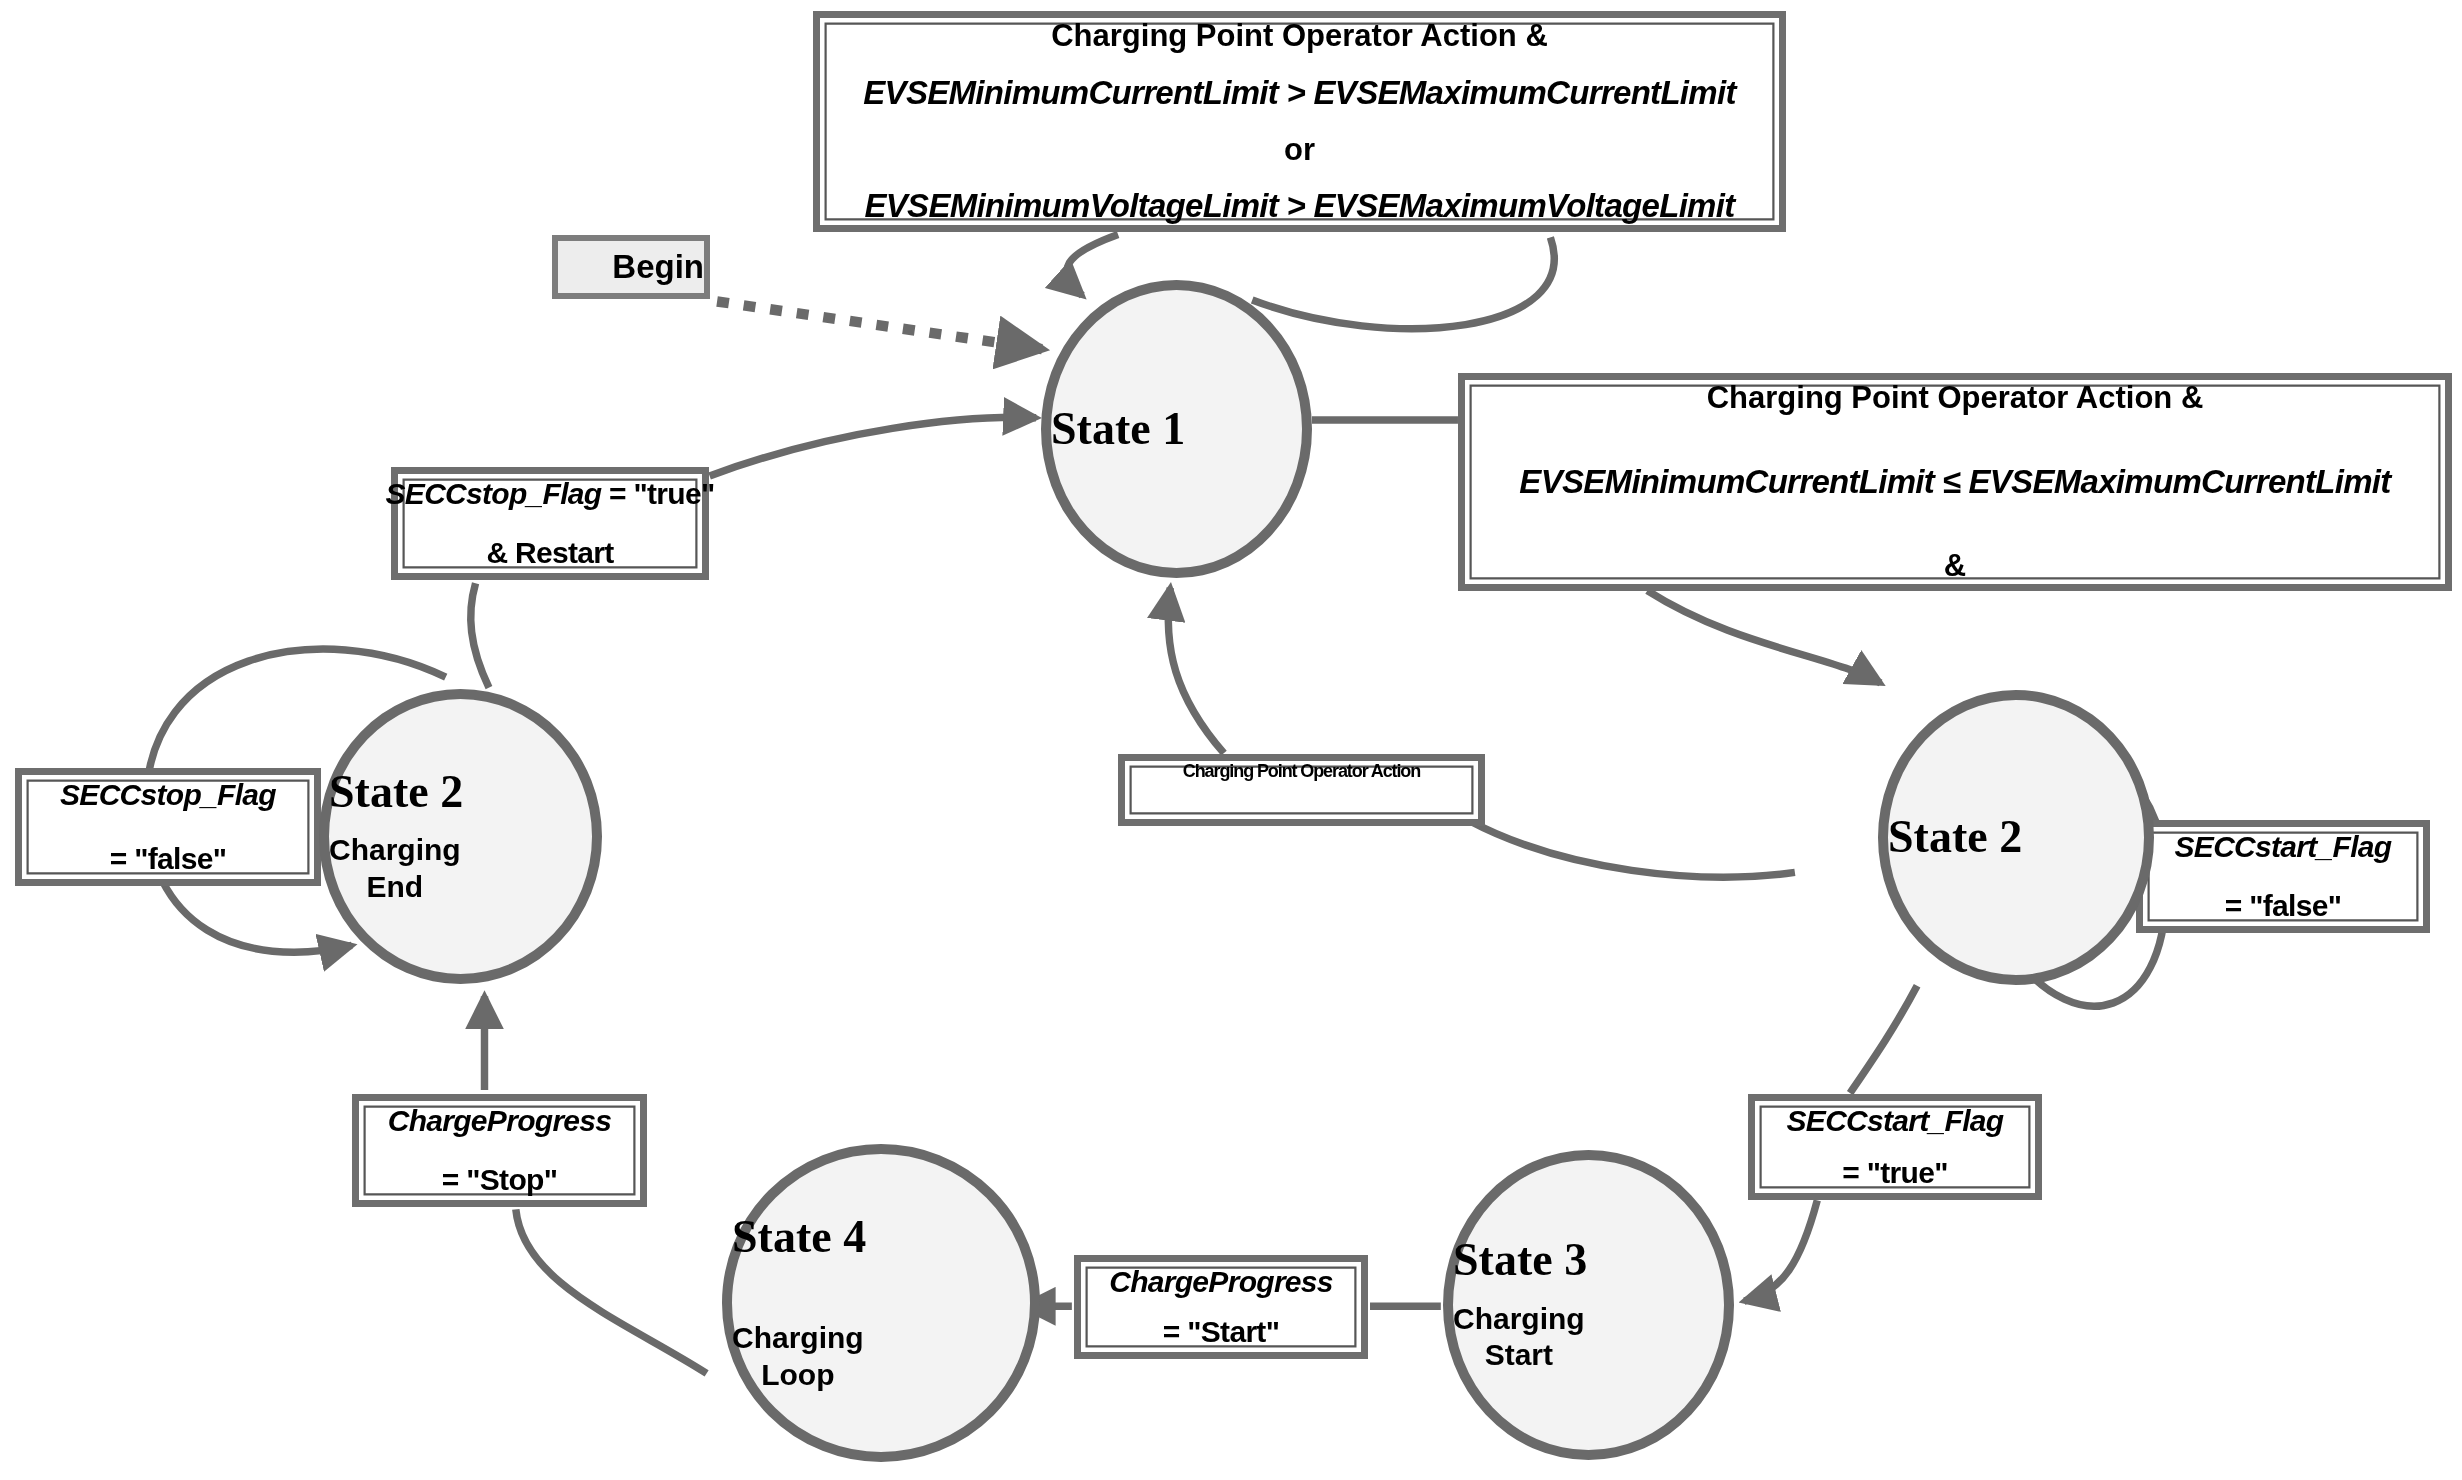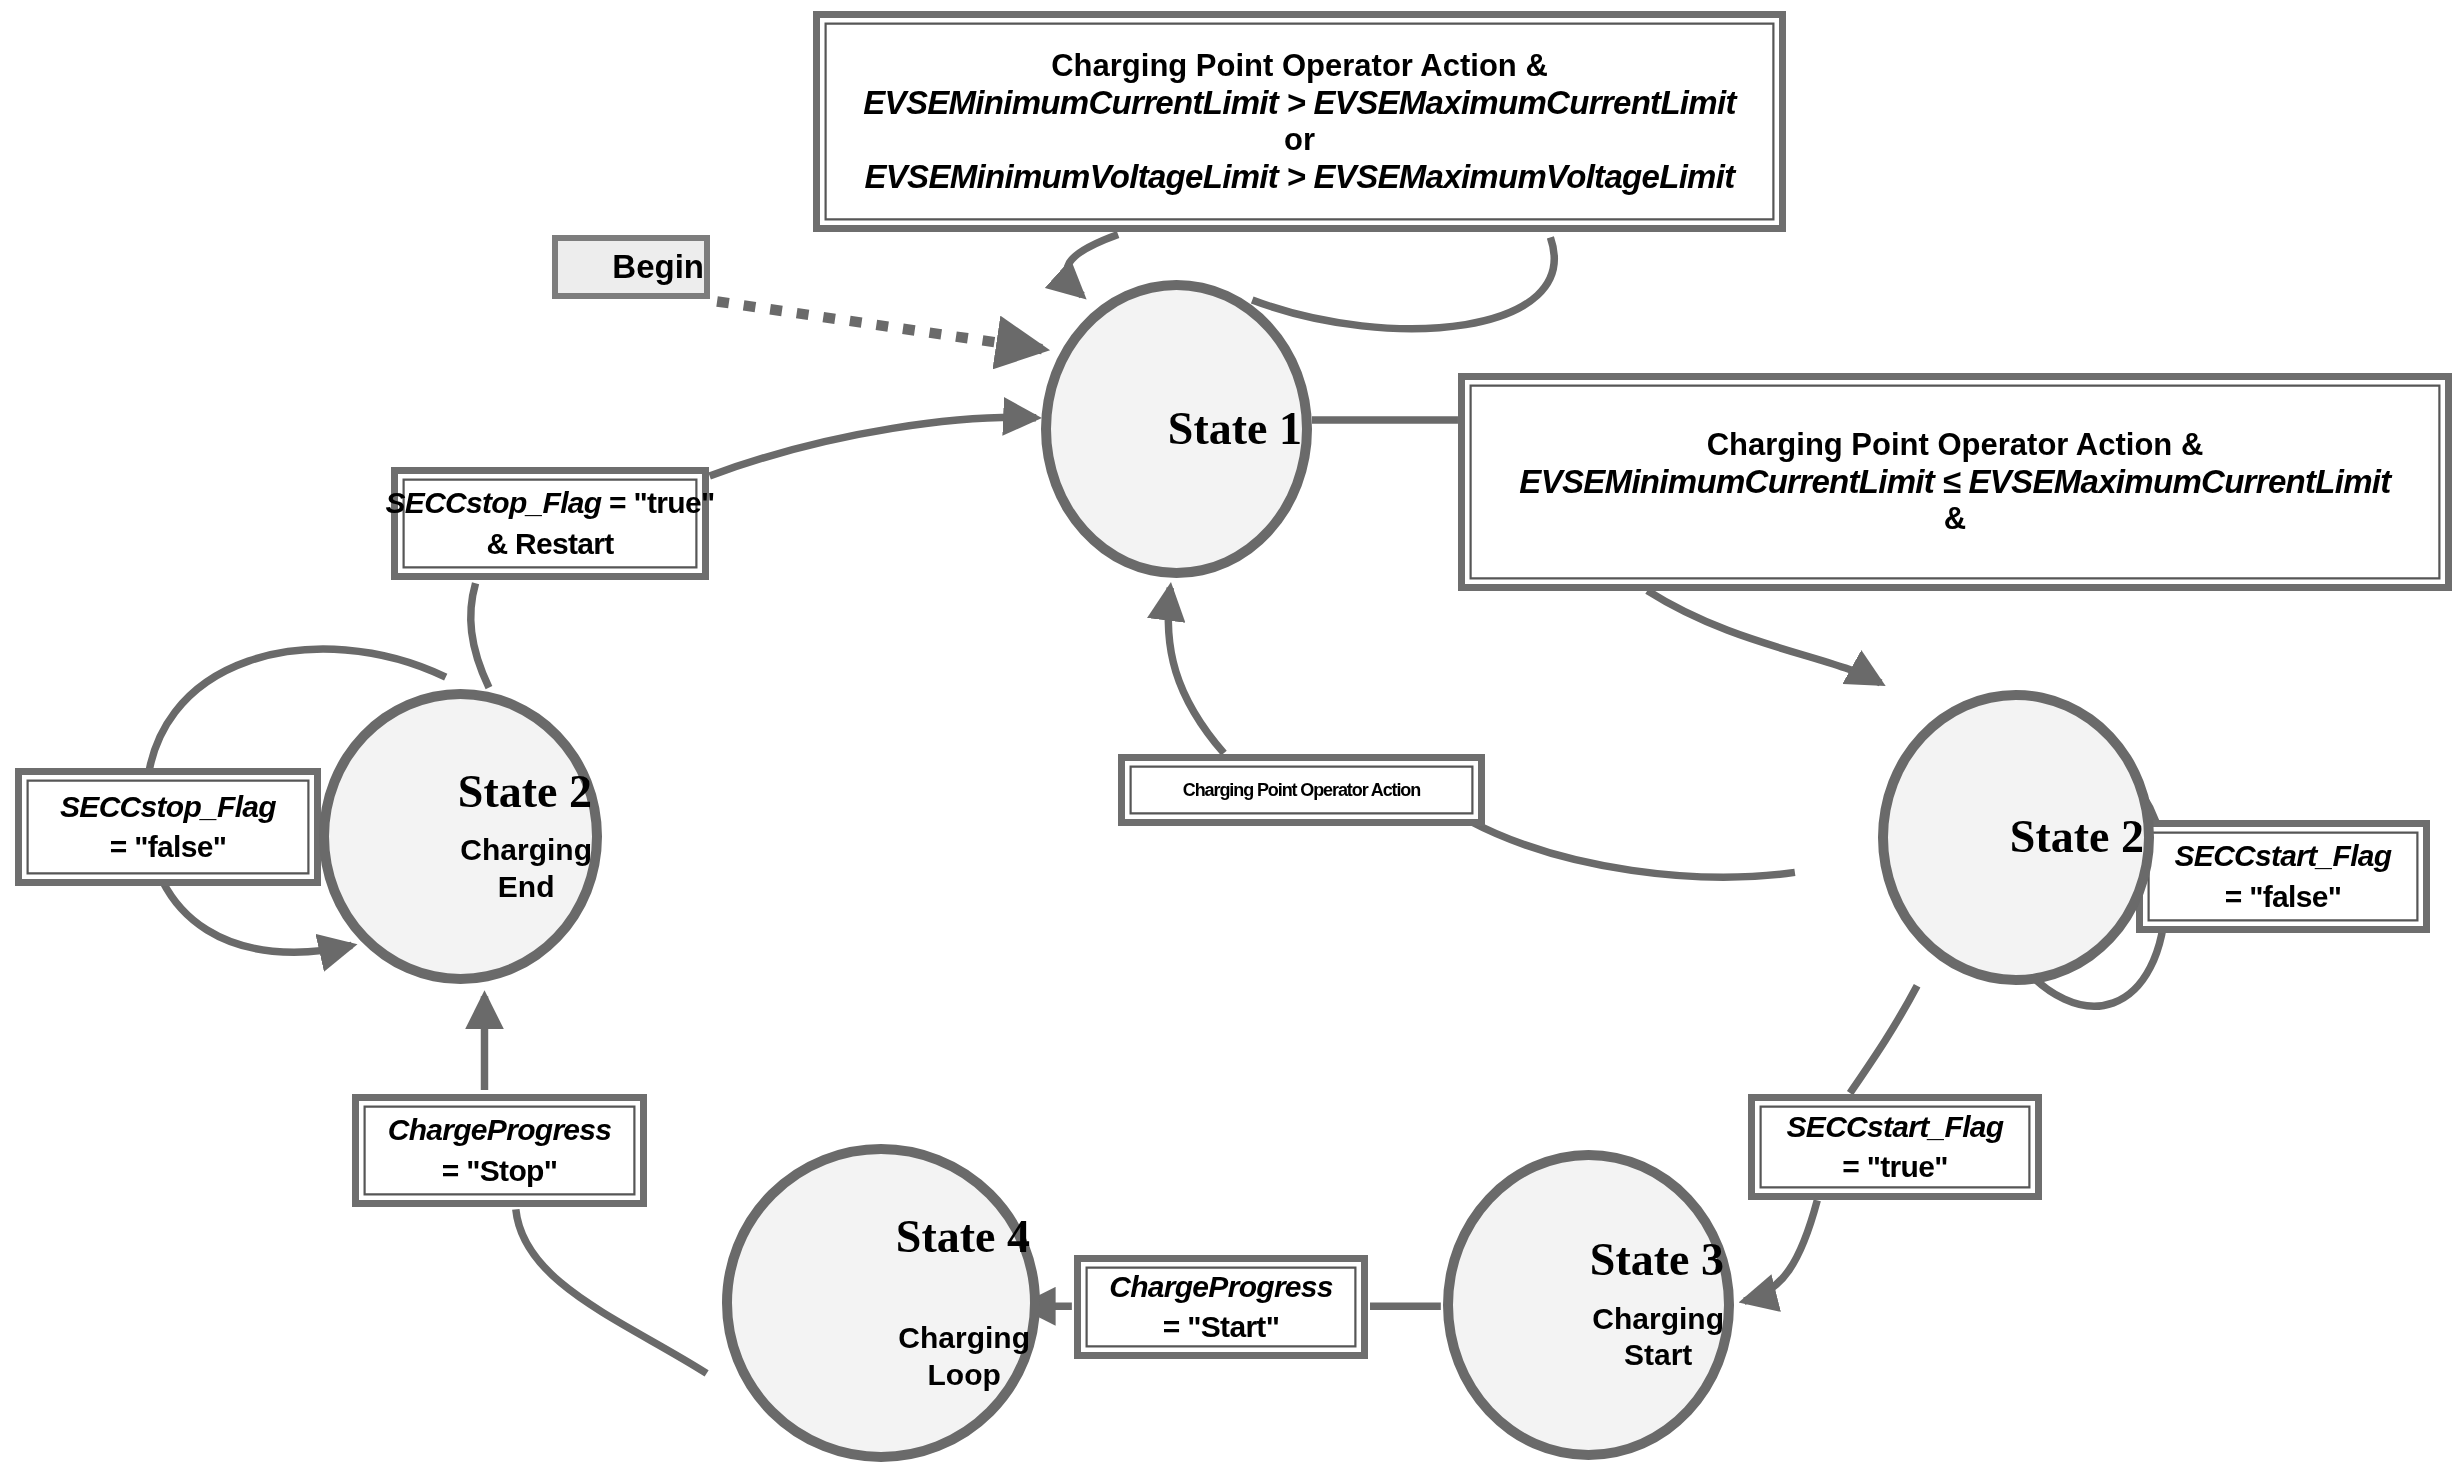--- a/index.html
+++ b/index.html
@@ -3,29 +3,29 @@
 <meta charset="utf-8">
 <style>
   html,body{margin:0;padding:0;background:#ffffff;}
   #canvas{position:relative;width:2462px;height:1481px;background:#ffffff;overflow:hidden;
           font-family:"Liberation Sans", sans-serif;color:#000;}
   svg.edges{position:absolute;left:0;top:0;z-index:1;}
 
   
   .state{position:absolute;z-index:3;border:10.4px solid #6a6a6a;border-radius:50%;
          background:#f3f3f3;box-sizing:border-box;display:flex;flex-direction:column;
-         align-items:flex-end;justify-content:center;text-align:center;}
+         align-items:flex-start;justify-content:center;text-align:center;}
   .state .title{font-family:"Liberation Serif", serif;font-weight:bold;font-size:46px;line-height:1.05;}
   .state .subtitle{font-weight:bold;font-size:30px;line-height:1.22;margin-top:16.4px;}
 
   
   .tbox{position:absolute;z-index:2;background:#ffffff;border:7.5px solid #6e6e6e;
         box-shadow:inset 0 0 0 4.5px #ffffff, inset 0 0 0 6.7px #565656;
         box-sizing:border-box;display:flex;flex-direction:column;align-items:center;
-        justify-content:center;text-align:center;white-space:nowrap;}
+        justify-content:space-between;text-align:center;white-space:nowrap;}
   .cond-title{font-weight:bold;font-size:31px;}
   .cond-expr{font-weight:bold;font-style:italic;font-size:33px;letter-spacing:-0.7px;}
   .small-line{font-weight:bold;font-size:30px;letter-spacing:-0.7px;line-height:1.35;}
   .var{font-style:italic;}
   .begin-box{position:absolute;z-index:2;background:#ededed;border:6.7px solid #7d7d7d;
         box-sizing:border-box;display:flex;align-items:center;justify-content:flex-end;
         font-weight:bold;font-size:33px;}
   .cpoa{font-weight:bold;font-size:18px;letter-spacing:-1.1px;}
 </style>
 </head>

